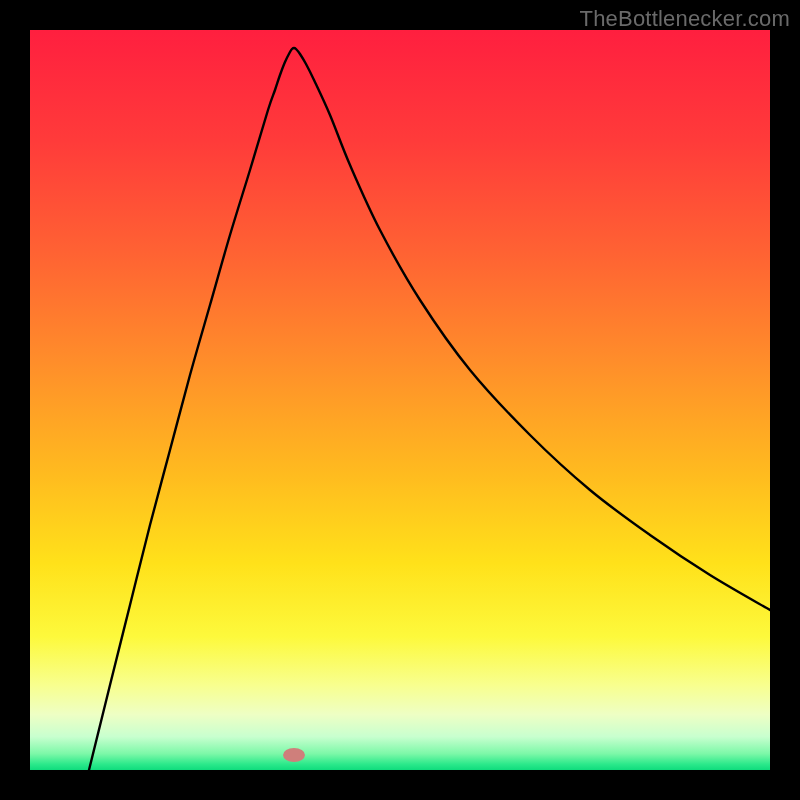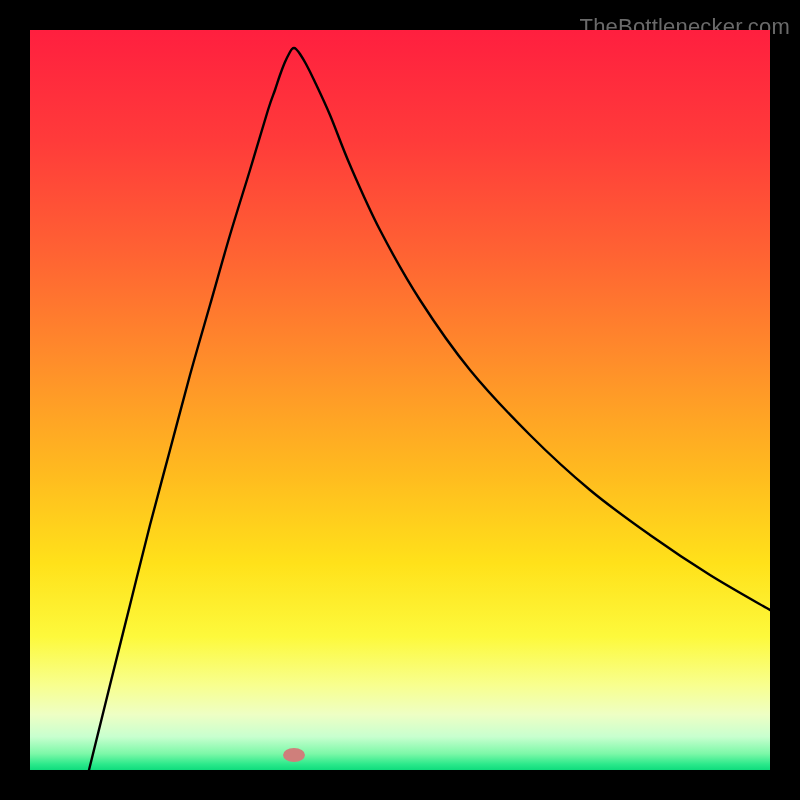--- a/index.html
+++ b/index.html
@@ -20,21 +20,20 @@
     background: #000;
   }
   .watermark {
     position: absolute;
     top: 6px;
     right: 10px;
     color: #6a6a6a;
     font-size: 22px;
     font-weight: 500;
     letter-spacing: 0.2px;
-    margin-top: 8px;
   }
   svg { display: block; }
 </style>
 </head>
 <body>
 
 <div class="watermark">TheBottlenecker.com</div>
 
 <div class="frame">
   <svg id="chart-svg" width="740" height="740" viewBox="0 0 740 740">

